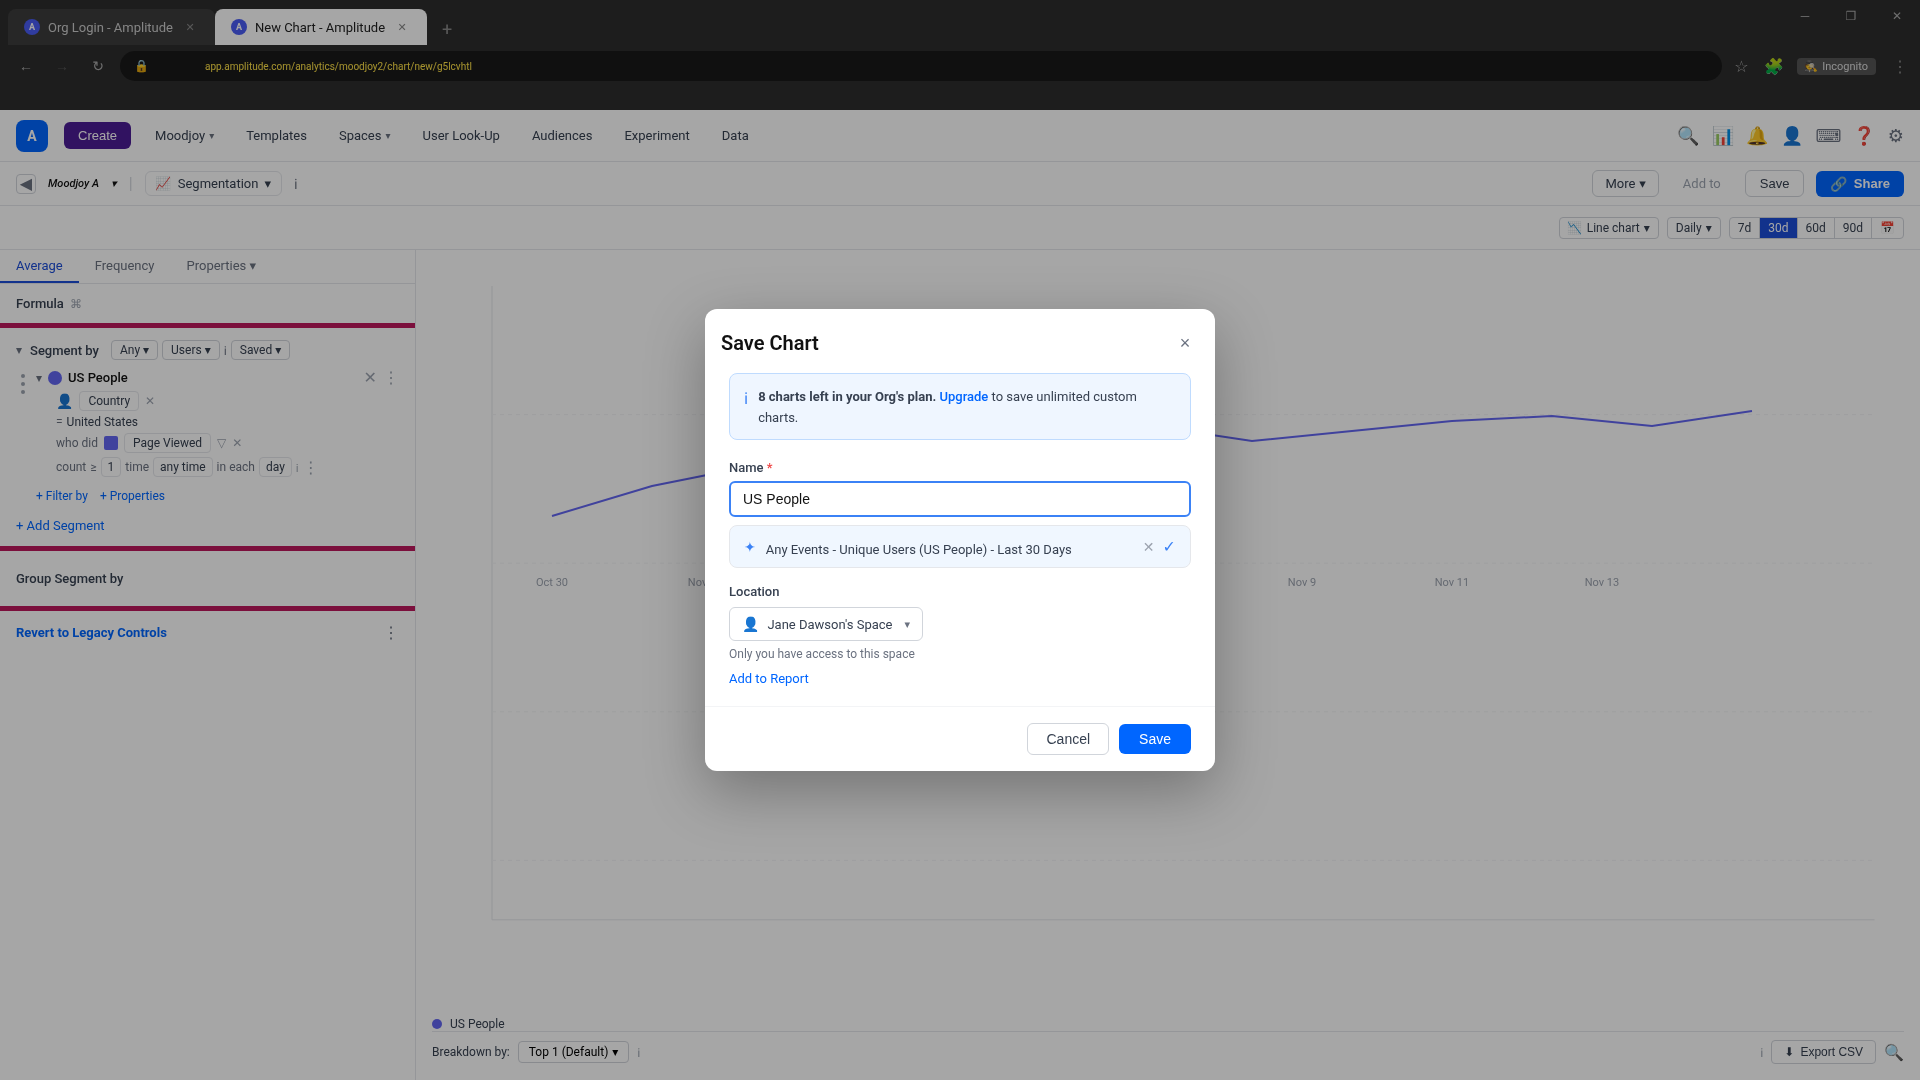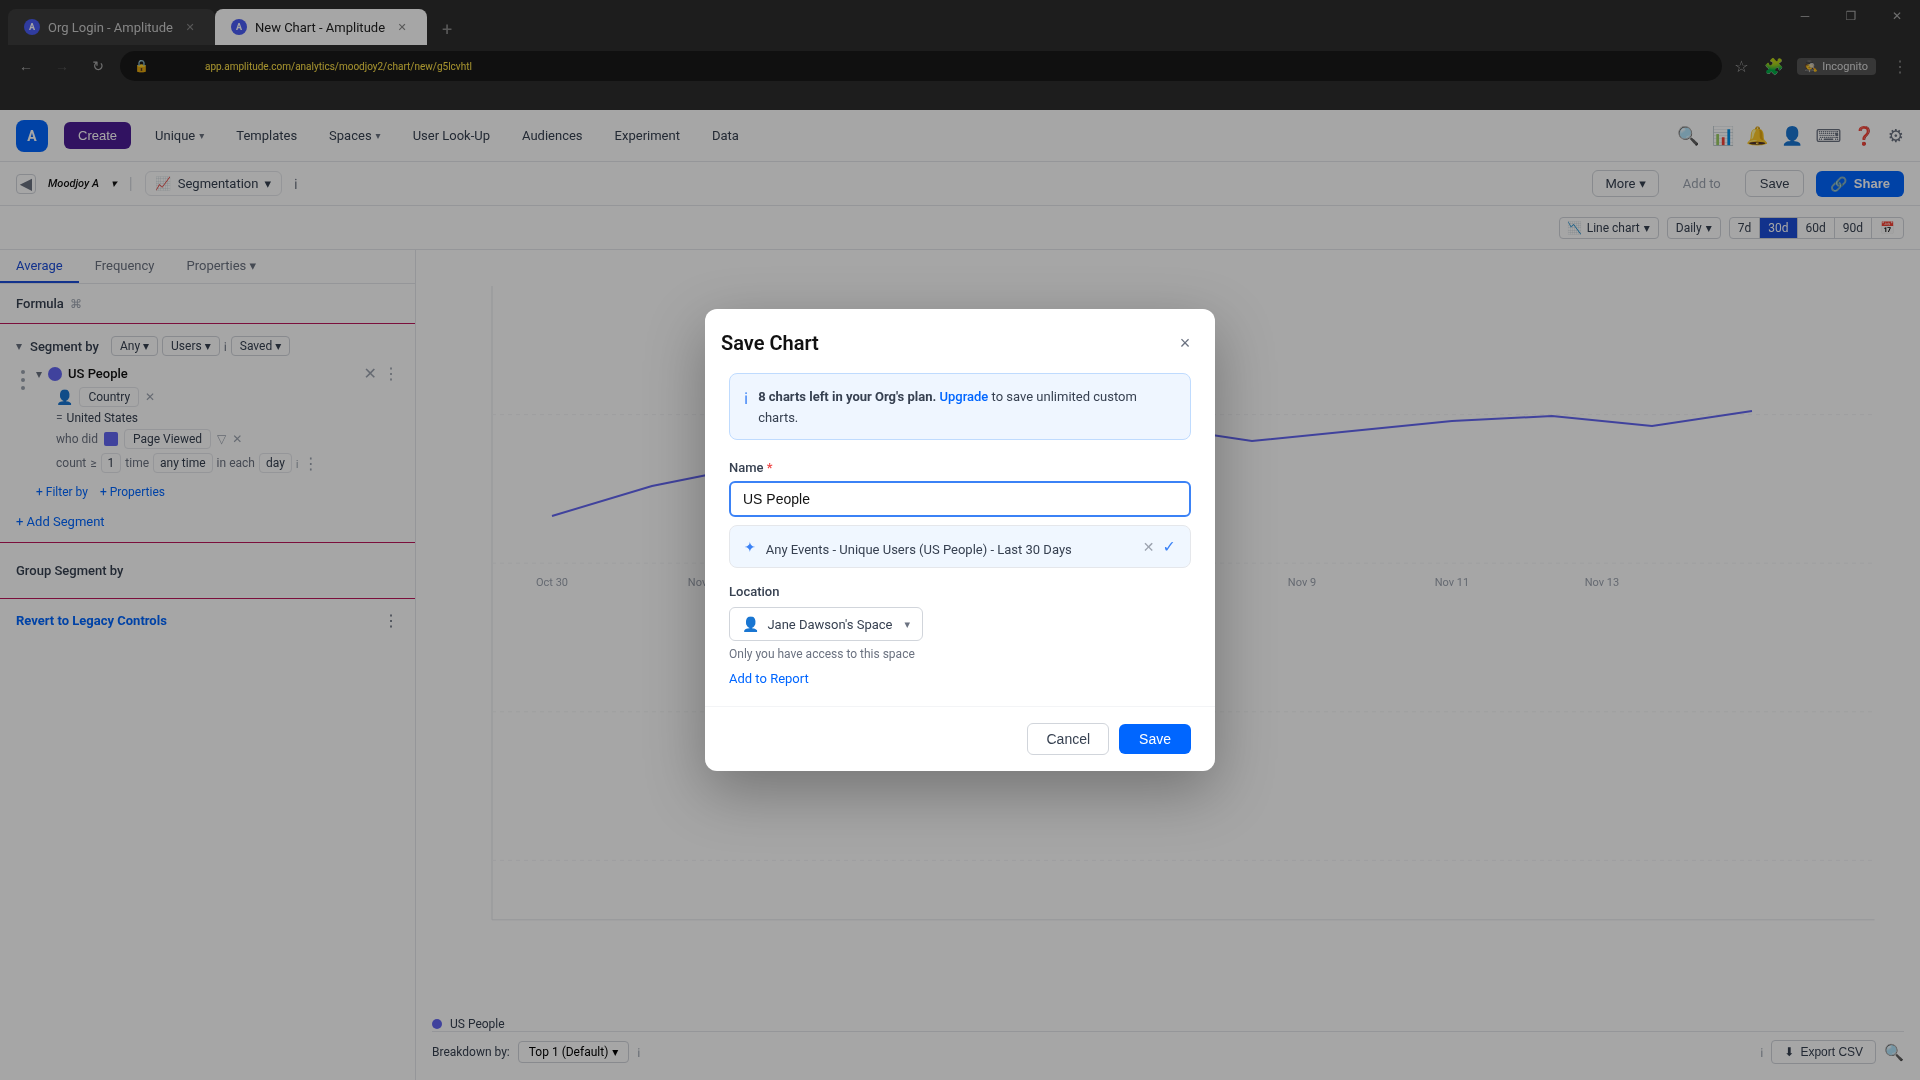--- a/index.html
+++ b/index.html
@@ -53,21 +53,21 @@
     .chart-options { display: flex; align-items: center; gap: 8px; }
     .chart-option-select { font-size: 12px; color: #374151; border: 1px solid #d1d5db; border-radius: 4px; padding: 3px 8px; display: flex; align-items: center; gap: 4px; cursor: pointer; }
     .time-range-btns { display: flex; border: 1px solid #d1d5db; border-radius: 4px; overflow: hidden; }
     .time-btn { padding: 3px 8px; font-size: 12px; color: #374151; cursor: pointer; border-right: 1px solid #d1d5db; }
     .time-btn:last-child { border-right: none; }
     .time-btn.active { background: #1d4ed8; color: white; }
 
     
     .main-content { display: flex; flex: 1; overflow: hidden; }
     .sidebar { width: 416px; border-right: 1px solid #e5e7eb; background: #fff; overflow-y: auto; flex-shrink: 0; }
-    .sidebar-section { padding: 12px 16px; border-bottom: 1px solid #be185d; }
+    .sidebar-section { padding: 12px 16px; border-bottom: 5px solid #be185d; }
     .tabs-row { display: flex; gap: 0; border-bottom: 1px solid #e5e7eb; }
     .sidebar-tab { padding: 8px 16px; font-size: 13px; color: #6b7280; cursor: pointer; border-bottom: 2px solid transparent; }
     .sidebar-tab.active { color: #1d4ed8; border-bottom: 2px solid #1d4ed8; }
     .segment-header { display: flex; align-items: center; gap: 8px; margin-bottom: 8px; font-size: 13px; color: #374151; }
     .add-filter-btn { font-size: 12px; color: #6b7280; cursor: pointer; }
     .formula-row { display: flex; align-items: center; gap: 6px; font-size: 12px; color: #374151; }
     .add-segment-btn { font-size: 13px; color: #0066ff; cursor: pointer; padding: 4px 0; }
     .group-segment-row { font-size: 13px; font-weight: 500; color: #374151; padding: 8px 0; }
     .revert-btn { font-size: 13px; color: #0066ff; cursor: pointer; }
     .collapse-btn { width: 20px; height: 20px; display: flex; align-items: center; justify-content: center; color: #6b7280; cursor: pointer; border: 1px solid #d1d5db; border-radius: 4px; }
@@ -151,21 +151,21 @@
     <div class="browser-dots">⋮</div>
   </div>
 </div>
 
 <div class="app-container">
 
   <div class="app-header">
     <div class="amplitude-logo">A</div>
     <button class="create-btn">Create</button>
     <div class="nav-item">
-      <span>Unique</span>
+      <span>Moodjoy</span>
       <span class="chevron">▾</span>
     </div>
     <div class="nav-item">
       <span>Templates</span>
     </div>
     <div class="nav-item">
       <span>Spaces</span>
       <span class="chevron">▾</span>
     </div>
     <div class="nav-item">

